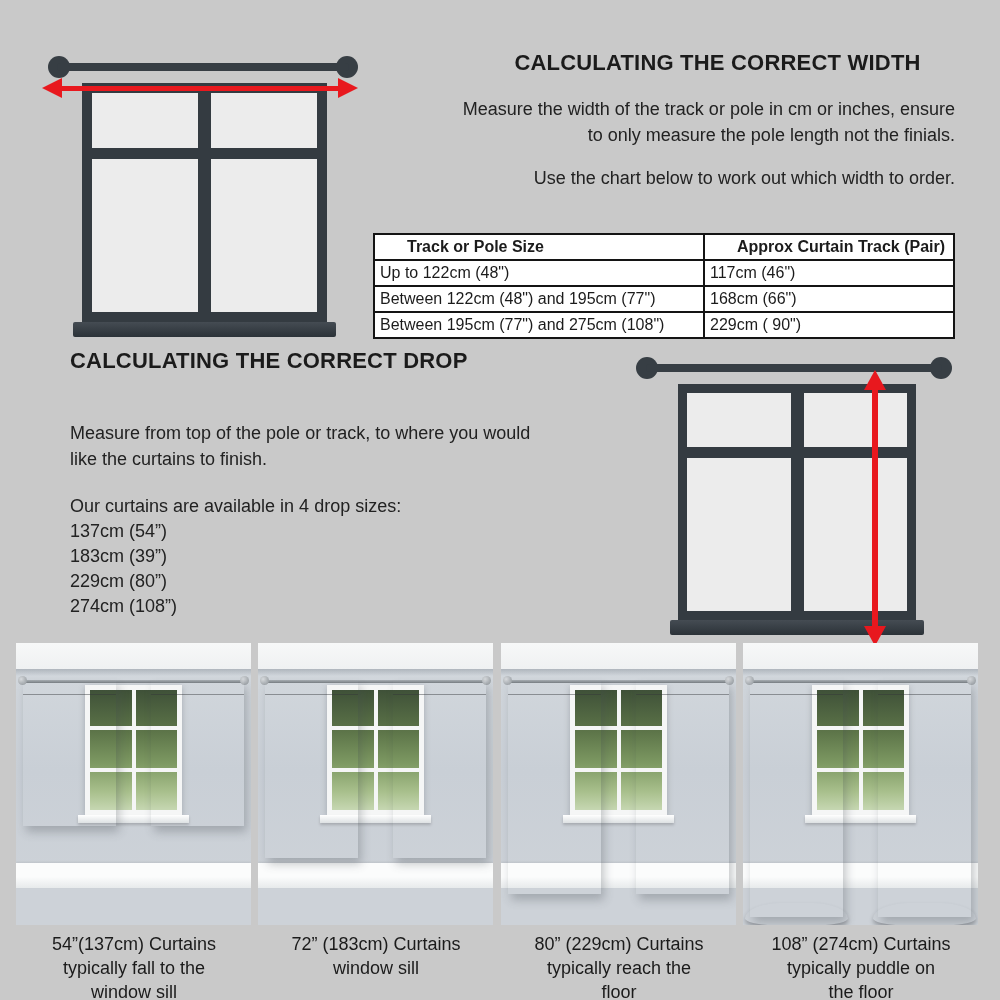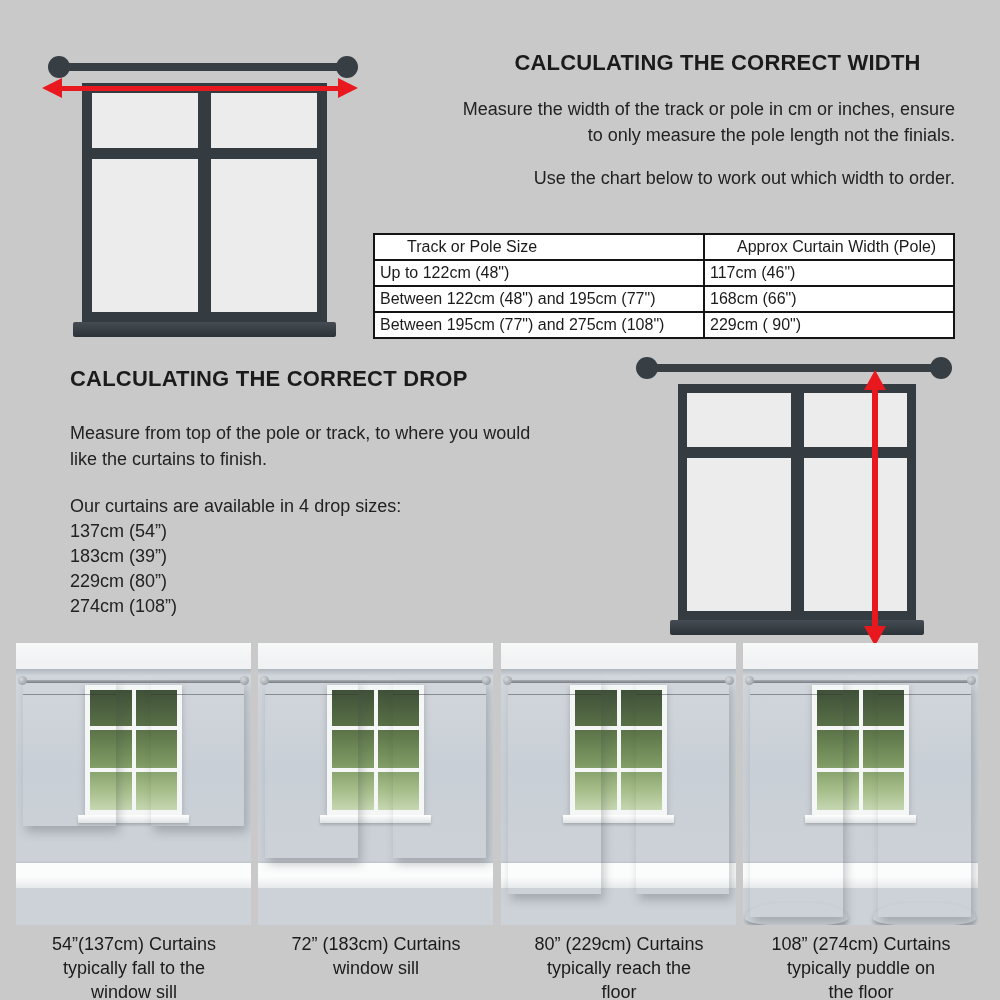--- a/index.html
+++ b/index.html
@@ -24,21 +24,21 @@
   .ah-down{border-left:11px solid transparent; border-right:11px solid transparent; border-top:20px solid #e8181e;}
 
   
   .dwin{position:absolute; background:#343b41; display:grid; grid-template-columns:1fr 1fr; gap:11px 13px; box-sizing:border-box;}
   .dwin .pane{background:#ececec;}
   .dsill{position:absolute; background:linear-gradient(180deg,#454c53,#2b3238); border-radius:2px;}
 
   
   table.size-chart{position:absolute; left:373px; top:233px; width:582px; border-collapse:collapse; background:#fff; table-layout:fixed;}
   table.size-chart th, table.size-chart td{border:2px solid #141414; font-size:16px; padding:1px 4px 2px 5px; text-align:left; white-space:nowrap; height:21px;}
-  table.size-chart th{font-weight:normal;padding-left:32px;}
+  table.size-chart th{font-weight:bold;padding-left:32px;}
   .col1{width:330px;} .col2{width:250px;}
 
   
   .photo{position:absolute; top:643px; width:235px; height:282px; overflow:hidden;
          background:linear-gradient(180deg,#d4d9de 0%,#c9cfd6 45%,#cdd2d8 85%);}
   .p-ceiling{position:absolute; left:0; right:0; top:0; height:26px; background:linear-gradient(180deg,#f7f8f8,#eff1f2);}
   .p-coving{position:absolute; left:0; right:0; top:26px; height:7px; background:linear-gradient(180deg,rgba(110,120,130,.35),rgba(110,120,130,0));}
   .p-pole{position:absolute; left:6px; right:6px; top:37px; height:3px; background:linear-gradient(180deg,#aab0b5,#767c81); border-radius:2px;}
   .p-finial{position:absolute; top:33px; width:9px; height:9px; border-radius:50%; background:radial-gradient(circle at 35% 35%, #d7dadd, #8b9196);}
   .p-win{position:absolute; left:69px; top:42px; width:97px; height:130px; border:5px solid #f5f6f6; box-sizing:border-box;
@@ -102,38 +102,38 @@
   </div>
 
   <table class="size-chart">
     <colgroup>
         <col class="col1">
         <col class="col2">
       </colgroup>
     <tbody>
         <tr>
       <th>Track or Pole Size</th>
-      <th>Approx Curtain Width (Pole)</th>
+      <th>Approx Curtain Track (Pair)</th>
     </tr>
     <tr>
       <td>Up to 122cm (48")</td>
       <td>117cm (46")</td>
     </tr>
     <tr>
       <td>Between 122cm (48") and 195cm (77")</td>
       <td>168cm (66")</td>
     </tr>
     <tr>
       <td>Between 195cm (77") and 275cm (108")</td>
       <td>229cm ( 90")</td>
     </tr>
   </tbody>
     </table>
 
-  <div class="h1" style="left:70px; top:366px;">CALCULATING THE CORRECT DROP</div>
+  <div class="h1" style="left:70px; top:348px;">CALCULATING THE CORRECT DROP</div>
 
   <div class="body-text" style="left:70px; top:420px; width:560px;">
     <div>Measure from top of the pole or track, to where you would</div>
     <div>like the curtains to finish.</div>
   </div>
 
   <div class="body-text" style="left:70px; top:494px; width:460px; line-height:25px;">
     <div>Our curtains are available in 4 drop sizes:</div>
     <div>137cm (54”)</div>
     <div>183cm (39”)</div>

